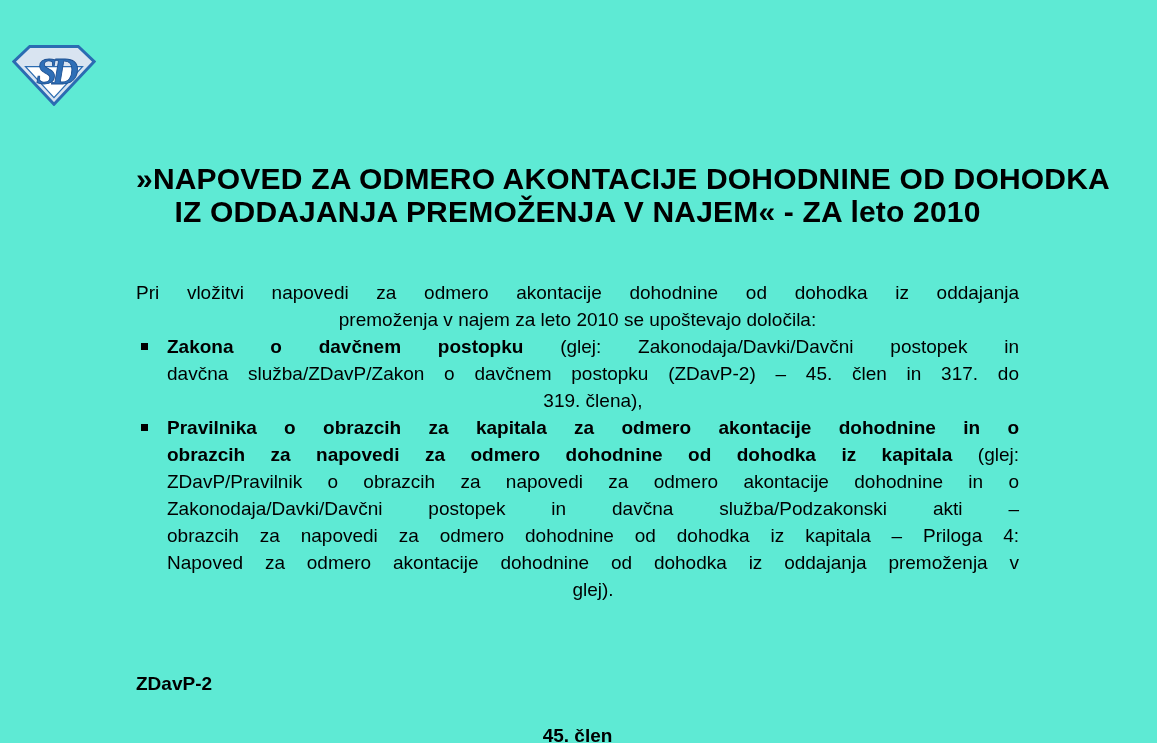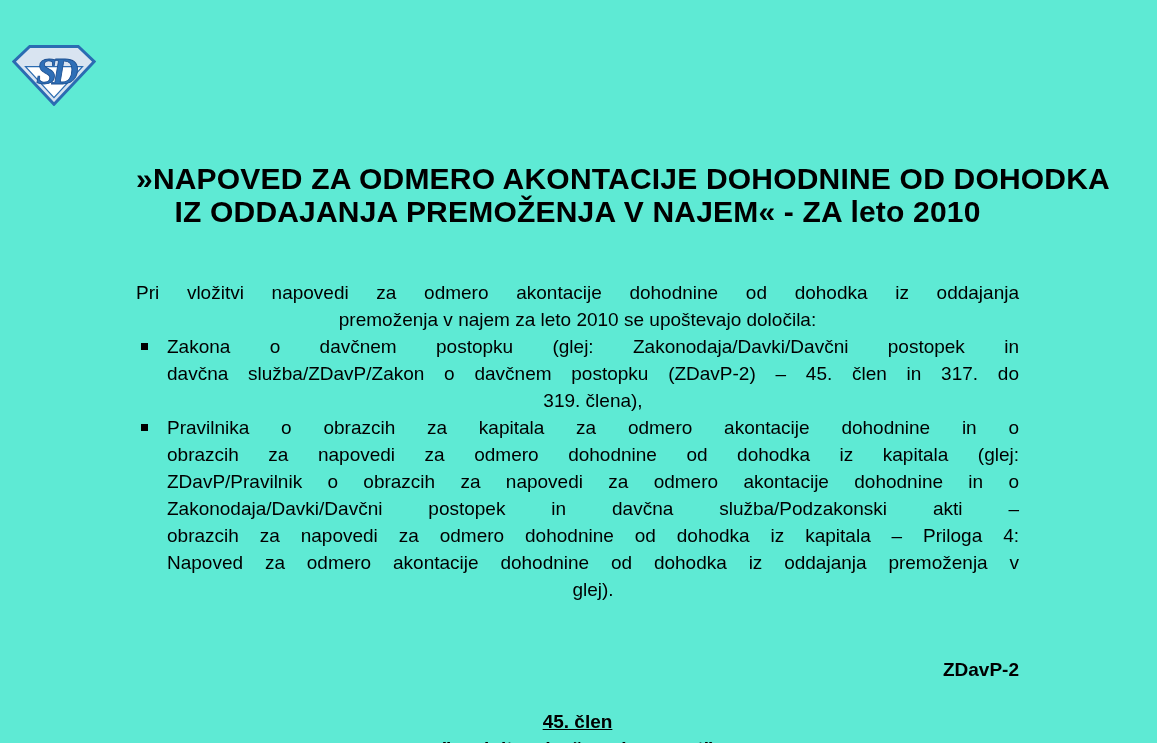--- a/index.html
+++ b/index.html
@@ -55,35 +55,35 @@
   }
   .bullet .marker {
     position: absolute;
     left: 5px;
     top: 10px;
     width: 7px;
     height: 7px;
     background: #000000;
   }
   .section-heading {
-    margin-top: 53px;
+    margin-top: 67px;
     font-weight: bold;
-    text-align: right;
+    text-align: left;
   }
   .article-heading {
     margin-top: 25px;
     font-weight: bold;
     text-align: center;
     text-decoration: underline;
   }
   .article-subtitle {
     font-weight: bold;
     text-align: center;
   }
-  b { font-weight: normal; }
+  b { font-weight: bold; }
 </style>
 </head>
 <body>
 
 <div class="page">
 
   <svg class="logo" viewBox="0 0 100 74" xmlns="http://www.w3.org/2000/svg" aria-hidden="true">
     <polygon points="2,21 21,3 79,3 98,21 50,72" fill="#d9e4f1" stroke="#2b6cb2" stroke-width="3.5" stroke-linejoin="miter"></polygon>
     <polygon points="16,27 84,27 50,64" fill="#ffffff" stroke="#2b6cb2" stroke-width="1.5"></polygon>
     <text x="51" y="48" text-anchor="middle" font-family="Liberation Serif, DejaVu Serif, serif" font-size="44" font-weight="bold" font-style="italic" fill="#2f6fb7" stroke="#1c4f91" stroke-width="1" letter-spacing="-6">SD</text>

